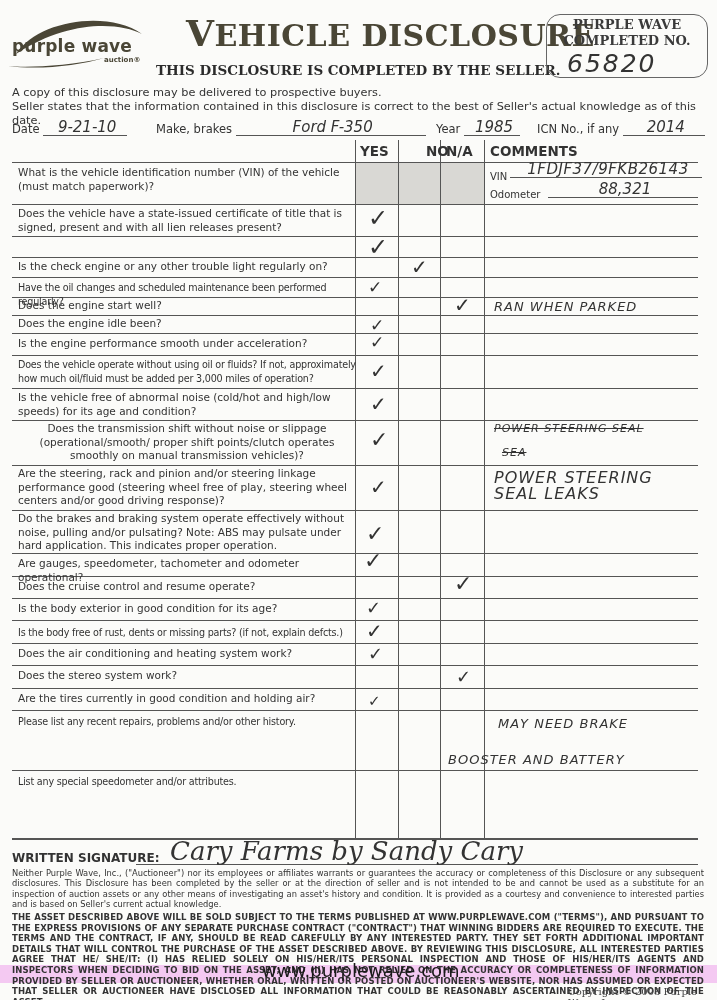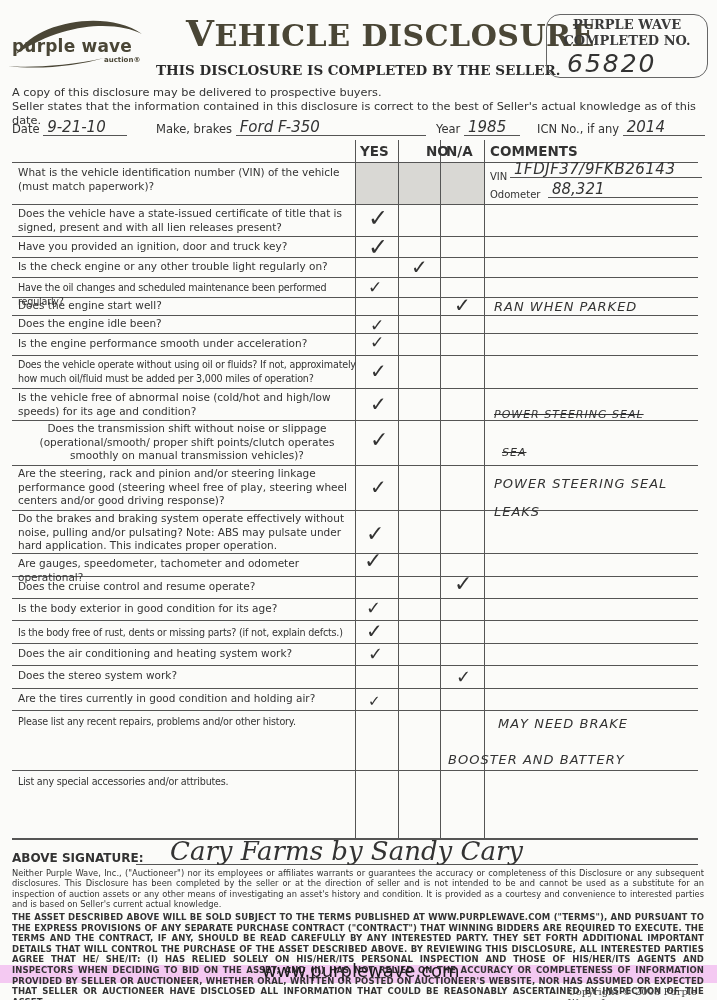--- a/index.html
+++ b/index.html
@@ -16,21 +16,21 @@
   .title .cap { font-size:36px; }
   .subtitle { left:156px; top:62px; font-family:"DejaVu Serif", serif; font-weight:bold; font-size:13.5px; color:#2b2b2b; }
   
   .custbox { left:546px; top:14px; width:160px; height:62px; border:1.5px solid #666; border-radius:14px; }
   .cust-label { position:absolute; left:0; right:0; top:2px; text-align:center; font-family:"DejaVu Serif", serif; font-weight:bold; font-size:13px; line-height:16px; color:#3a3a3a; }
   .cust-num { position:absolute; left:20px; top:34px; font-family:"DejaVu Sans", sans-serif; font-style:italic; font-size:25px; color:#333; letter-spacing:2px; }
   
   .statement { left:12px; top:86px; font-size:11.3px; line-height:14px; color:#333; width:700px; }
   
   .info { top:120px; font-size:11.5px; color:#333; }
-  .hand { font-family:"DejaVu Sans", sans-serif; font-style:italic; color:#333; }
+  .hand { font-family:"DejaVu Sans", sans-serif; font-style:italic; color:#333;text-align:center; }
   .blank { display:inline-block; border-bottom:1px solid #555; vertical-align:bottom; height:15px; padding-left:4px; font-size:15px; line-height:15px; }
   
   .tbl { left:12px; top:140px; width:686px; }
   .hline { position:absolute; left:0; width:686px; height:0; border-top:1.5px solid #555; }
   .vline { position:absolute; width:0; border-left:1.5px solid #555; }
   .hdr { position:absolute; top:3px; font-weight:bold; font-size:13.5px; color:#333; }
   .q { position:absolute; left:6px; width:338px; font-size:10.5px; line-height:13.5px; color:#333; }
   .q.cond { font-size:9.6px; letter-spacing:-0.2px; }
   .shade { position:absolute; background:#d9d8d4; }
   .check { position:absolute; font-size:20px; color:#333; font-style:italic; line-height:20px; }
@@ -132,21 +132,20 @@
 
   <div class="q" style="top:26px;">What is the vehicle identification number (VIN) of the vehicle (must match paperwork)?</div>
   <div class="vinlabel" style="left:478px; top:31px;">VIN</div>
   <div class="blank hand abs" style="left:498px; top:22px; width:188px; font-size:15px; letter-spacing:0.5px;">1FDJF37/9FKB26143</div>
   <div class="vinlabel" style="left:478px; top:49px;">Odometer</div>
   <div class="blank hand abs" style="left:536px; top:42px; width:146px;">88,321</div>
 
   <div class="q" style="top:67px;">Does the vehicle have a state-issued certificate of title that is signed, present and with all lien releases present?</div>
   <div class="check" style="left:356px; top:68px; font-size:24px;">✓</div>
 
-  <div class="q" style="top:100px;">Have you provided an ignition, door and truck key?</div>
   <div class="check" style="left:356px; top:97px; font-size:24px;">✓</div>
 
   <div class="q" style="top:120px;">Is the check engine or any other trouble light regularly on?</div>
   <div class="check" style="left:399px; top:117px;">✓</div>
 
   <div class="q cond" style="top:141px;">Have the oil changes and scheduled maintenance been performed regularly?</div>
   <div class="check" style="left:356px; top:137px; font-size:17px;">✓</div>
 
   <div class="q" style="top:159px;">Does the engine start well?</div>
   <div class="check" style="left:442px; top:155px;">✓</div>
@@ -159,26 +158,26 @@
   <div class="check" style="left:358px; top:192px; font-size:17px;">✓</div>
 
   <div class="q cond" style="top:218px;">Does the vehicle operate without using oil or fluids?  If not, approximately how much oil/fluid must be added per 3,000 miles of operation?</div>
   <div class="check" style="left:358px; top:221px;">✓</div>
 
   <div class="q" style="top:251px;">Is the vehicle free of abnormal noise (cold/hot and high/low speeds) for its age and condition?</div>
   <div class="check" style="left:358px; top:254px;">✓</div>
 
   <div class="q" style="top:282px;text-align:center;">Does the transmission shift without noise or slippage (operational/smooth/ proper shift points/clutch operates smoothly on manual transmission vehicles)?</div>
   <div class="check" style="left:358px; top:290px; font-size:22px;">✓</div>
-  <div class="comment strike" style="top:268px; font-size:11px;">Power steering seal</div>
+  <div class="comment strike" style="top:282px; font-size:11px;">Power steering seal</div>
   <div class="comment strike" style="top:306px; left:490px; font-size:11px;">sea</div>
 
   <div class="q" style="top:327px;">Are the steering, rack and pinion and/or steering linkage performance good (steering wheel free of play, steering wheel centers and/or good driving response)?</div>
   <div class="check" style="left:358px; top:337px;">✓</div>
-  <div class="comment" style="top:330px; width:200px; line-height:28px; font-size:13px;">Power steering seal leaks</div>
+  <div class="comment" style="top:330px; width:200px; line-height:16px; font-size:16px;">Power steering seal leaks</div>
 
   <div class="q" style="top:372px;">Do the brakes and braking system operate effectively without noise, pulling and/or pulsating? Note: ABS may pulsate under hard application.  This indicates proper operation.</div>
   <div class="check" style="left:354px; top:384px; font-size:22px;">✓</div>
 
   <div class="q" style="top:417px;">Are gauges, speedometer, tachometer and odometer operational?</div>
   <div class="check" style="left:352px; top:411px; font-size:22px;">✓</div>
 
   <div class="q" style="top:440px;">Does the cruise control and resume operate?</div>
   <div class="check" style="left:442px; top:434px; font-size:22px;">✓</div>
 
@@ -194,24 +193,24 @@
   <div class="q" style="top:529px;">Does the stereo system work?</div>
   <div class="check" style="left:444px; top:527px; font-size:18px;">✓</div>
 
   <div class="q" style="top:552px;">Are the tires currently in good condition and holding air?</div>
   <div class="check" style="left:356px; top:551px; font-size:15px;">✓</div>
 
   <div class="q cond" style="top:575px;">Please list any recent repairs, problems and/or other history.</div>
   <div class="comment" style="top:576px; left:486px; font-size:13px;">May need brake</div>
   <div class="comment" style="top:612px; left:436px; font-size:13px;">Booster and battery</div>
 
-  <div class="q cond" style="top:635px;">List any special accessories and/or attributes.</div>
-</div>
-
-<div class="abs sig-label">ABOVE SIGNATURE:</div>
+  <div class="q cond" style="top:635px;">List any special speedometer and/or attributes.</div>
+</div>
+
+<div class="abs sig-label">WRITTEN SIGNATURE:</div>
 <div class="abs sig-line"></div>
 <div class="abs sig">Cary Farms by Sandy Cary</div>
 
 <div class="abs disclaimer">Neither Purple Wave, Inc., ("Auctioneer") nor its employees or affiliates warrants or guarantees the accuracy or completeness of this Disclosure or any subsequent disclosures.  This Disclosure has been completed by the seller or at the direction of seller and is not intended to be and cannot be used as a substitute for an inspection of auction assets or any other means of investigating an asset's history and condition.  It is provided as a courtesy and convenience to interested parties and is based on Seller's current actual knowledge.</div>
 
 <div class="abs highlight"></div>
 <div class="abs legal">THE ASSET DESCRIBED ABOVE WILL BE SOLD SUBJECT TO THE TERMS  PUBLISHED AT WWW.PURPLEWAVE.COM ("TERMS"), AND PURSUANT TO THE EXPRESS PROVISIONS OF ANY SEPARATE PURCHASE CONTRACT ("CONTRACT") THAT WINNING BIDDERS ARE REQUIRED TO EXECUTE.  THE TERMS AND THE CONTRACT, IF ANY, SHOULD BE READ CAREFULLY BY ANY INTERESTED PARTY.  THEY SET FORTH ADDITIONAL IMPORTANT DETAILS THAT WILL CONTROL THE PURCHASE OF THE ASSET DESCRIBED ABOVE.  BY REVIEWING THIS DISCLOSURE,  ALL INTERESTED PARTIES AGREE THAT HE/ SHE/IT:  (I) HAS RELIED SOLELY ON HIS/HER/ITS PERSONAL INSPECTION AND THOSE OF HIS/HER/ITS AGENTS AND INSPECTORS WHEN DECIDING TO BID ON THE ASSET; AND (II) HAS NOT RELIED ON THE ACCURACY OR COMPLETENESS OF INFORMATION PROVIDED BY SELLER OR AUCTIONEER, WHETHER ORAL, WRITTEN OR POSTED ON AUCTIONEER'S WEBSITE, NOR HAS ASSUMED OR EXPECTED THAT SELLER OR AUCTIONEER HAVE DISCLOSED ALL INFORMATION THAT COULD BE REASONABLY ASCERTAINED BY INSPECTION OF THE ASSET.</div>
 <div class="abs watermark">www.purplewave.com</div>
 <div class="abs copyright">Copyright © 2008 Purple Wave, Inc.</div>
 

